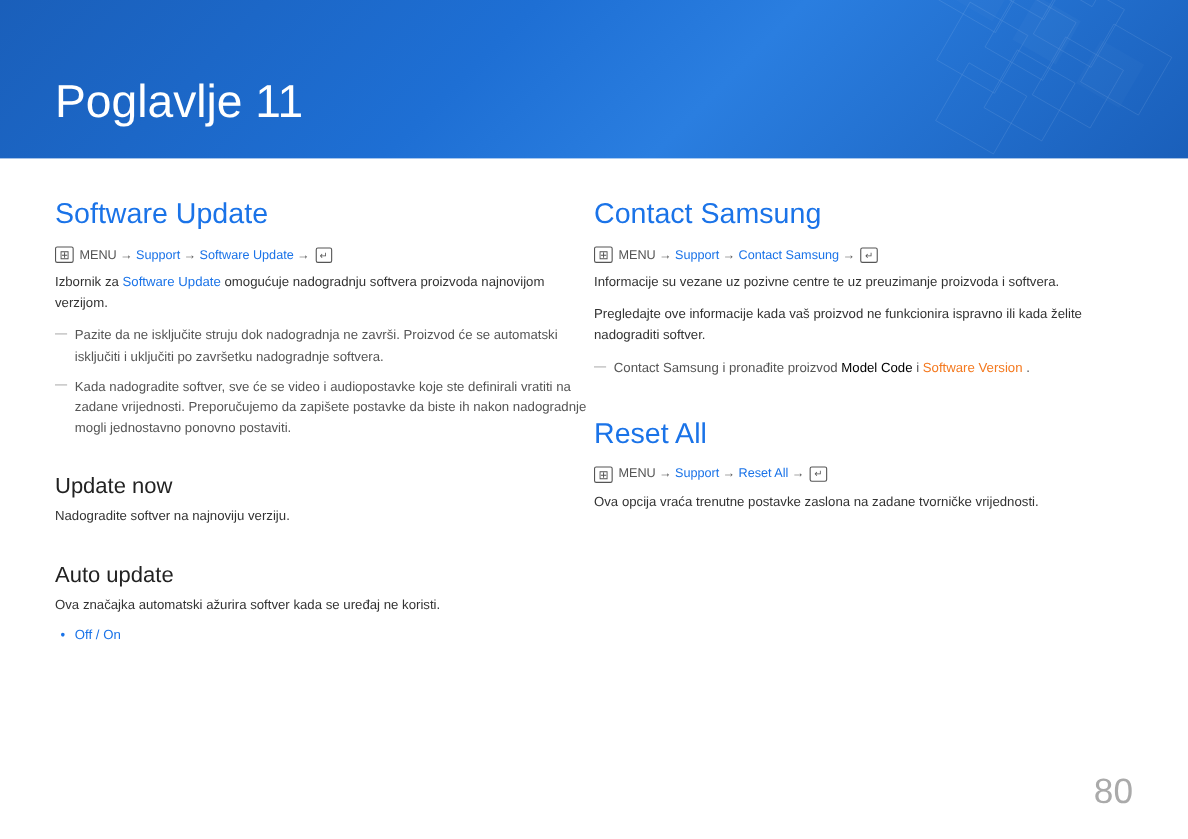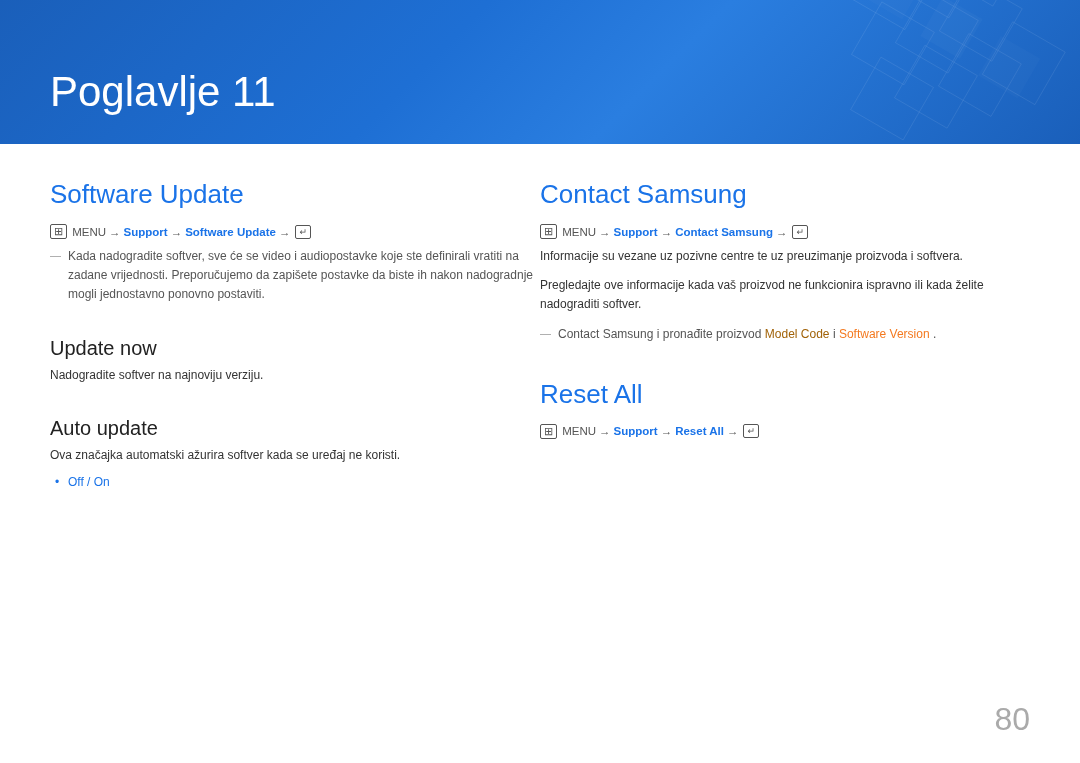--- a/index.html
+++ b/index.html
@@ -68,21 +68,20 @@
       font-size: 11.5px;
       color: #555;
       margin-bottom: 8px;
       display: flex;
       align-items: center;
       gap: 2px;
     }
 
     .menu-path .link {
       color: #1a73e8;
-      font-weight: bold;
     }
 
     .menu-path .arrow {
       color: #555;
       margin: 0 1px;
     }
 
     .nav-icon {
       display: inline-block;
       border: 1px solid #555;
@@ -207,21 +206,27 @@
       <span style="font-size:11px; border:1px solid #555; padding:0 3px; border-radius:2px; margin-right:3px;">⊞</span>
       <span>MENU</span>
       <span class="arrow"> → </span>
       <span class="link">Support</span>
       <span class="arrow"> → </span>
       <span class="link">Software Update</span>
       <span class="arrow"> → </span>
       <span class="nav-icon">↵</span>
     </div>
 
-
+    <p class="body-text">
+      Izbornik za <span class="link">Software Update</span> omogućuje nadogradnju softvera proizvoda najnovijom verzijom.
+    </p>
+
+    <div class="bullet-dash">
+      Pazite da ne isključite struju dok nadogradnja ne završi. Proizvod će se automatski isključiti i uključiti po završetku nadogradnje softvera.
+    </div>
 
     <div class="bullet-dash">
       Kada nadogradite softver, sve će se video i audiopostavke koje ste definirali vratiti na zadane vrijednosti. Preporučujemo da zapišete postavke da biste ih nakon nadogradnje mogli jednostavno ponovno postaviti.
     </div>
 
     <h3 class="subsection-title">Update now</h3>
     <p class="body-text">Nadogradite softver na najnoviju verziju.</p>
 
     <h3 class="subsection-title">Auto update</h3>
     <p class="body-text">Ova značajka automatski ažurira softver kada se uređaj ne koristi.</p>
@@ -245,37 +250,38 @@
       <span class="arrow"> → </span>
       <span class="nav-icon">↵</span>
     </div>
 
     <p class="body-text">Informacije su vezane uz pozivne centre te uz preuzimanje proizvoda i softvera.</p>
     <p class="body-text">Pregledajte ove informacije kada vaš proizvod ne funkcionira ispravno ili kada želite nadograditi softver.</p>
 
     <div class="bullet-dash">
       <span class="link">Contact Samsung</span>
       <span> i pronađite proizvod </span>
-      <span class="link" style="color:#a16207;">Model Code</span>
+      <span class="link" style="color:#000000;">Model Code</span>
       <span> i </span>
       <span class="link" style="color:#f4791f;">Software Version</span>
       <span>.</span>
     </div>
 
     <h2 class="section-title" style="margin-top: 35px;">Reset All</h2>
 
     <div class="menu-path">
       <span style="font-size:11px; border:1px solid #555; padding:0 3px; border-radius:2px; margin-right:3px;">⊞</span>
       <span>MENU</span>
       <span class="arrow"> → </span>
       <span class="link">Support</span>
       <span class="arrow"> → </span>
       <span class="link">Reset All</span>
       <span class="arrow"> → </span>
       <span class="nav-icon">↵</span>
     </div>
 
+    <p class="body-text">Ova opcija vraća trenutne postavke zaslona na zadane tvorničke vrijednosti.</p>
 
   </div>
 
 </div>
 
 <div class="page-number">80</div>
 
 </body></html>

